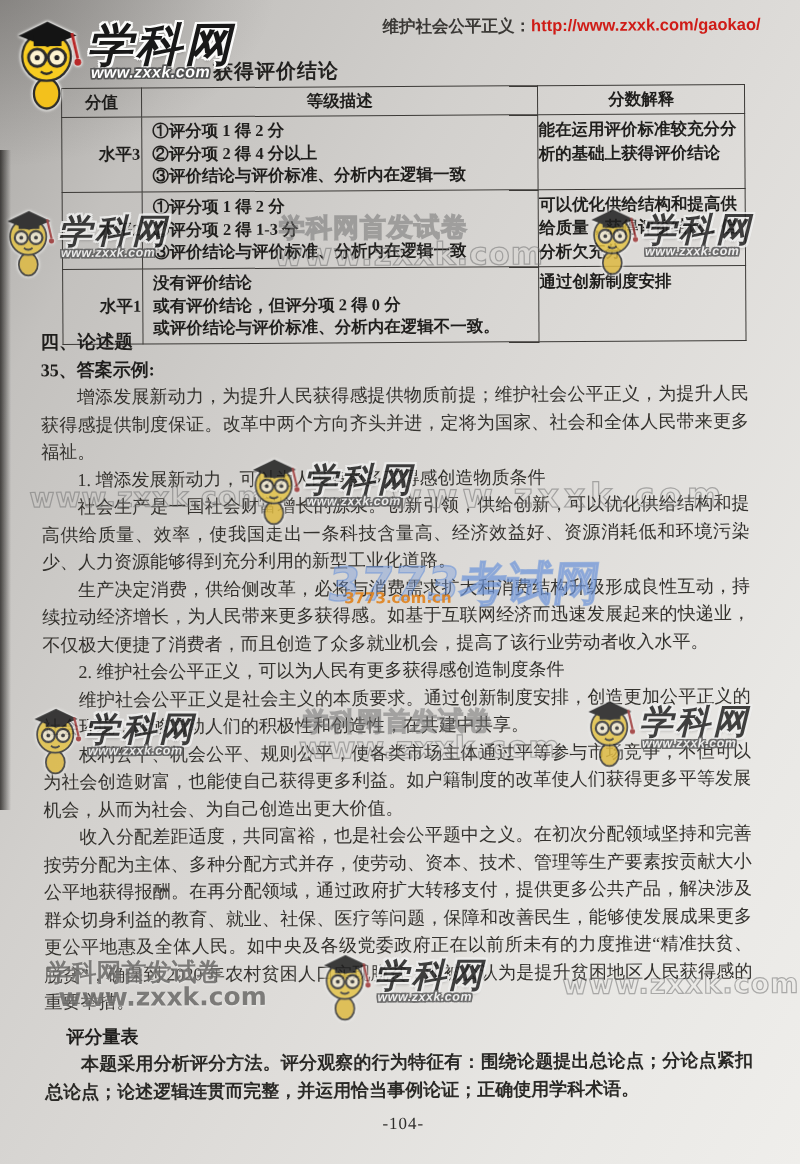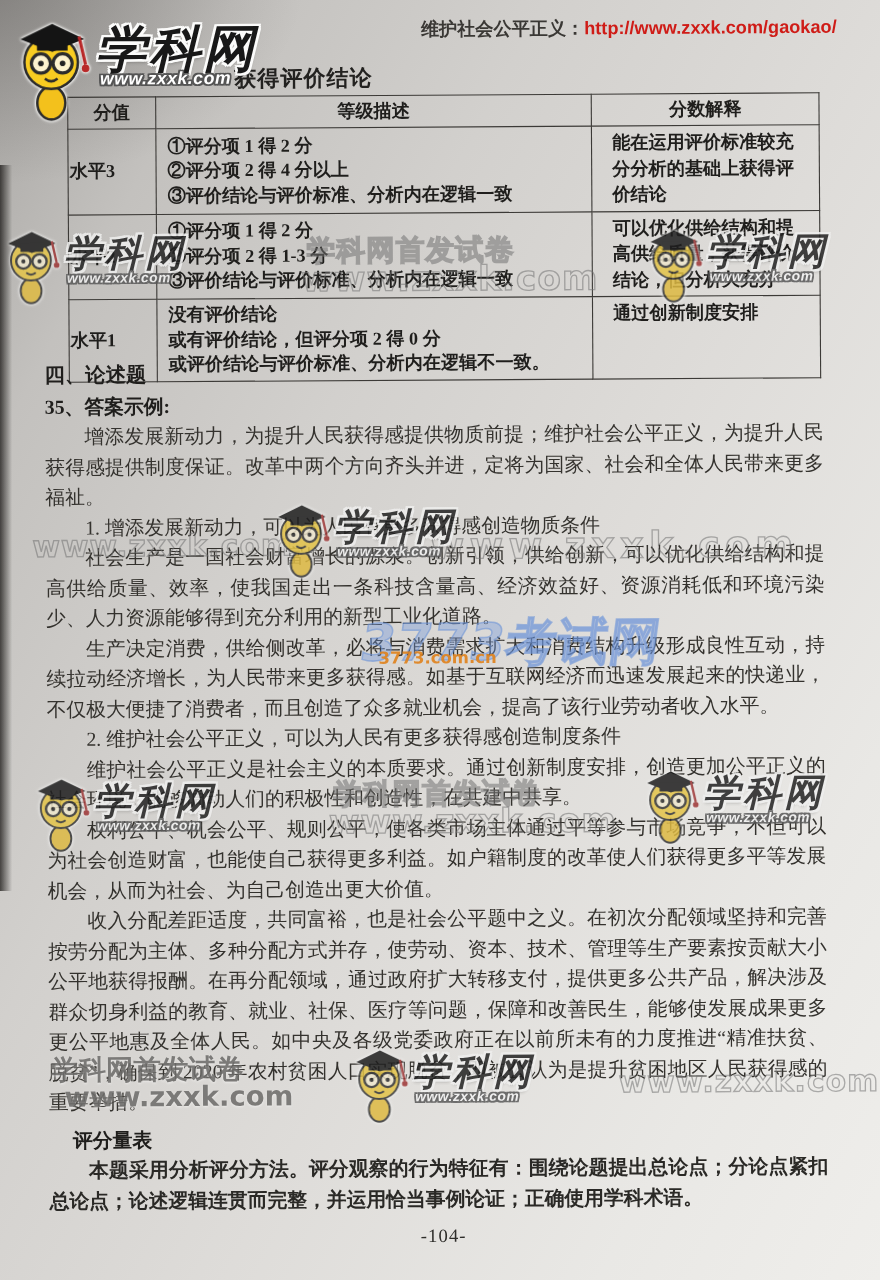--- a/index.html
+++ b/index.html
@@ -42,24 +42,24 @@
   .logo-wm .logo-url{font-size:12.5px;margin-top:-2px;margin-left:3px;}
 
   .heading-frag{position:absolute;left:216px;top:57px;font-size:20px;font-weight:bold;z-index:1;
     letter-spacing:1px;color:#232220;}
 
   
   .rubric-table{position:absolute;left:64px;top:86px;width:684px;border-collapse:collapse;z-index:2;
     font-size:16.5px;font-weight:600;color:#1f1e1c;}
   .rubric-table td,.rubric-table th{border:1.6px solid #3c3a37;}
   .rubric-table th{height:26px;font-size:16.5px;font-weight:700;}
-  .lvl{text-align:left;font-family:Liberation Serif, serif;}
+  .lvl{text-align:right;font-family:Liberation Serif, serif;}
   .desc{padding:3px 6px 3px 10px;vertical-align:middle;}
   .desc div{line-height:22.5px;}
-  .exp{padding:3px 18px;line-height:23.5px;vertical-align:top;}
+  .exp{padding:3px 0;line-height:23.5px;vertical-align:top;}
 
   
   .flow{position:absolute;left:42px;top:327px;width:708px;z-index:2;font-size:18px;line-height:27.5px;
     text-align:justify;color:#34322e;}
   .flow p{margin:0;text-indent:2em;}
   .sec-title{font-weight:bold;color:#1f1e1c;text-indent:0 !important;font-size:18.5px;}
   .ans-label{font-weight:bold;color:#1f1e1c;text-indent:0 !important;}
   .rub-title{font-weight:bold;text-indent:1.2em !important;margin-top:7px !important;color:#1f1e1c;}
   .rub-text{font-weight:600;color:#2a2926;}
 

